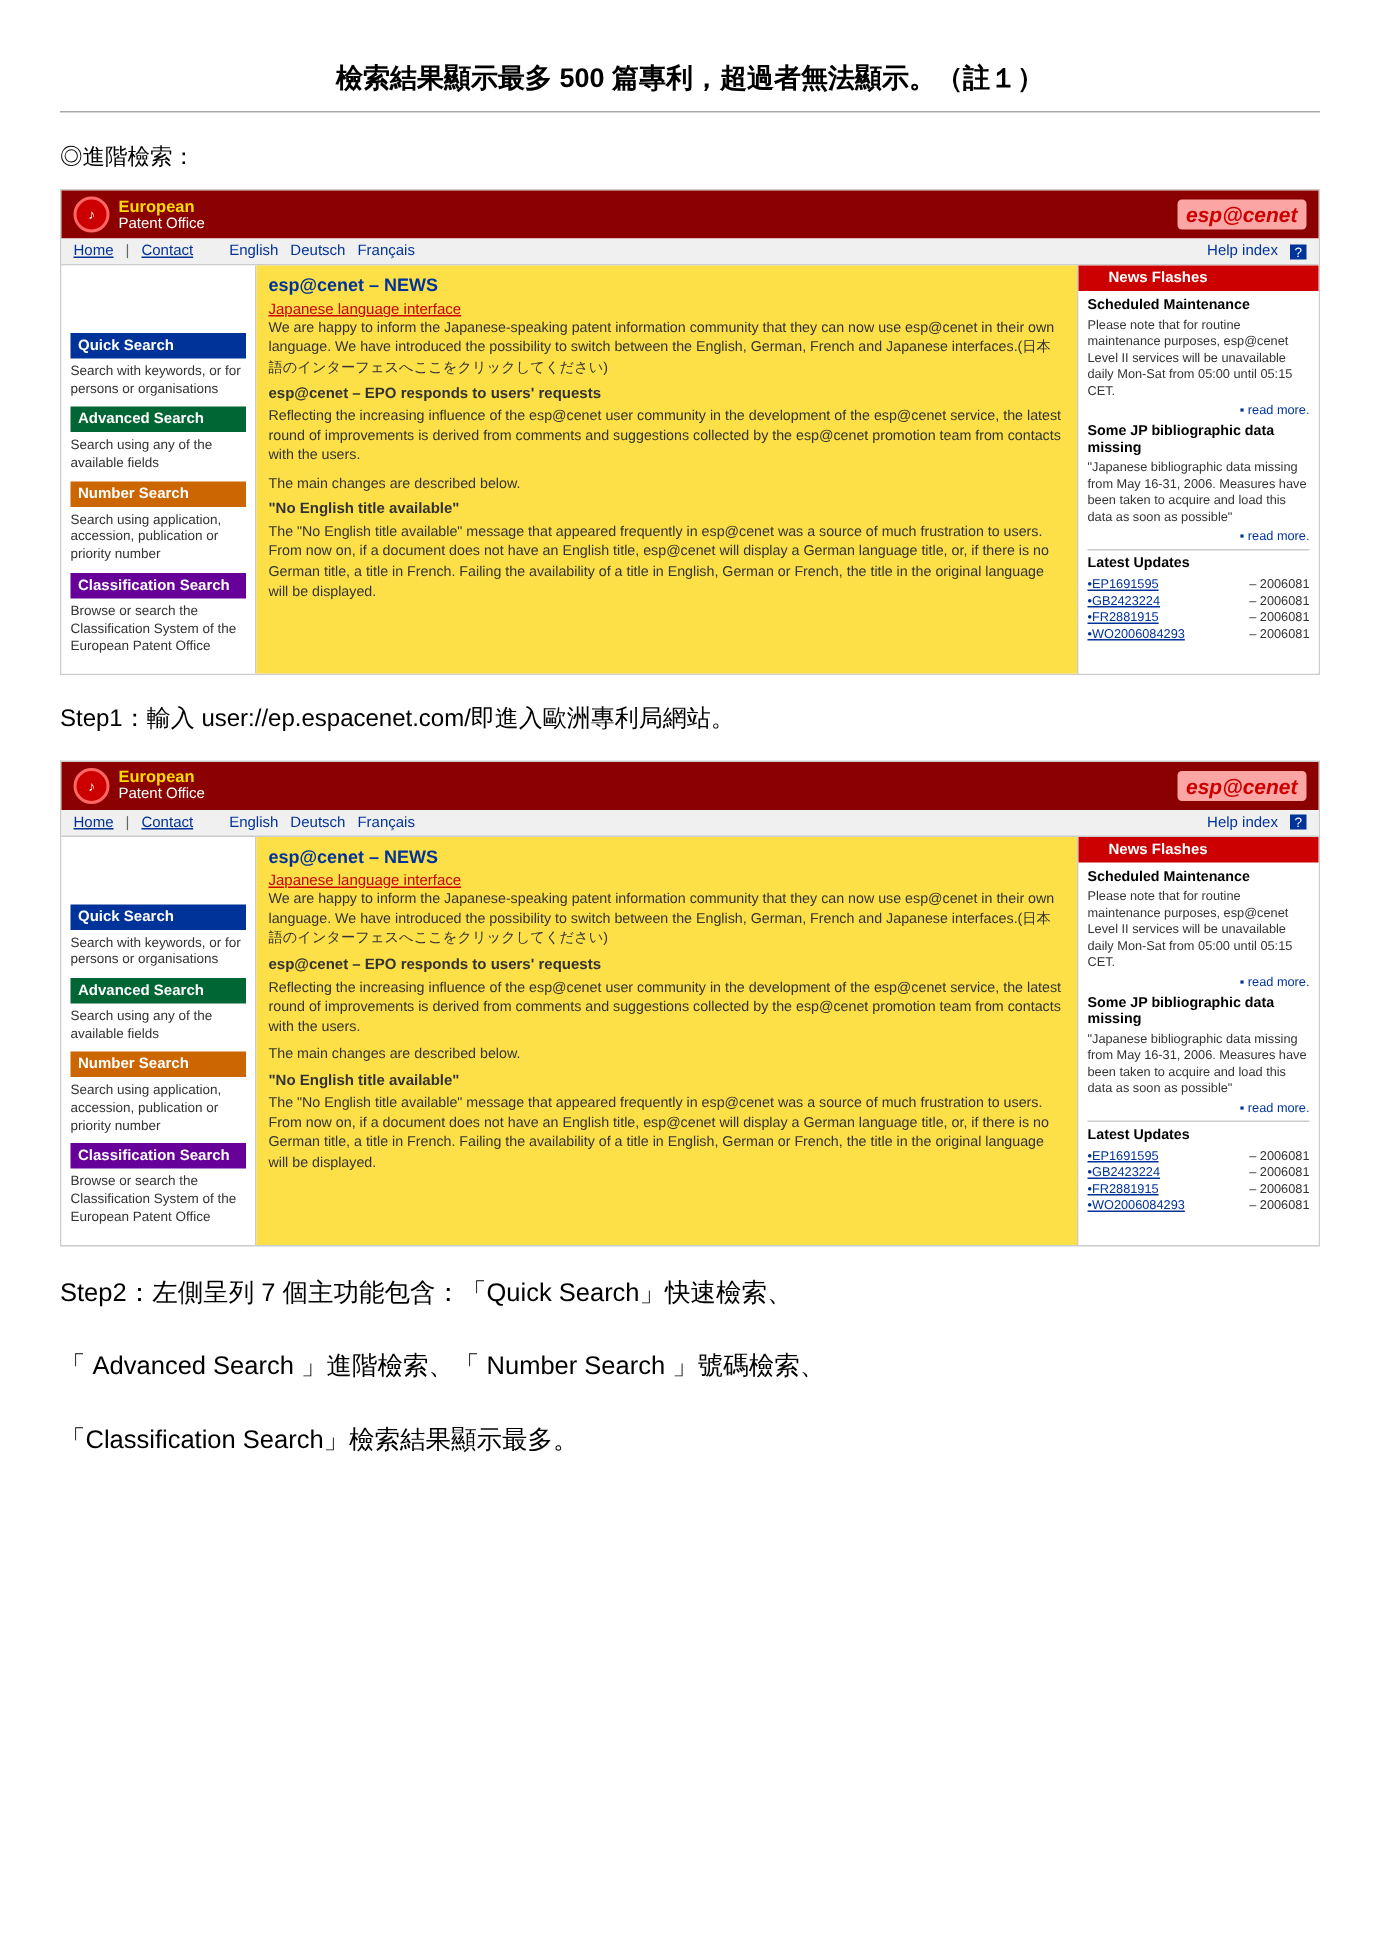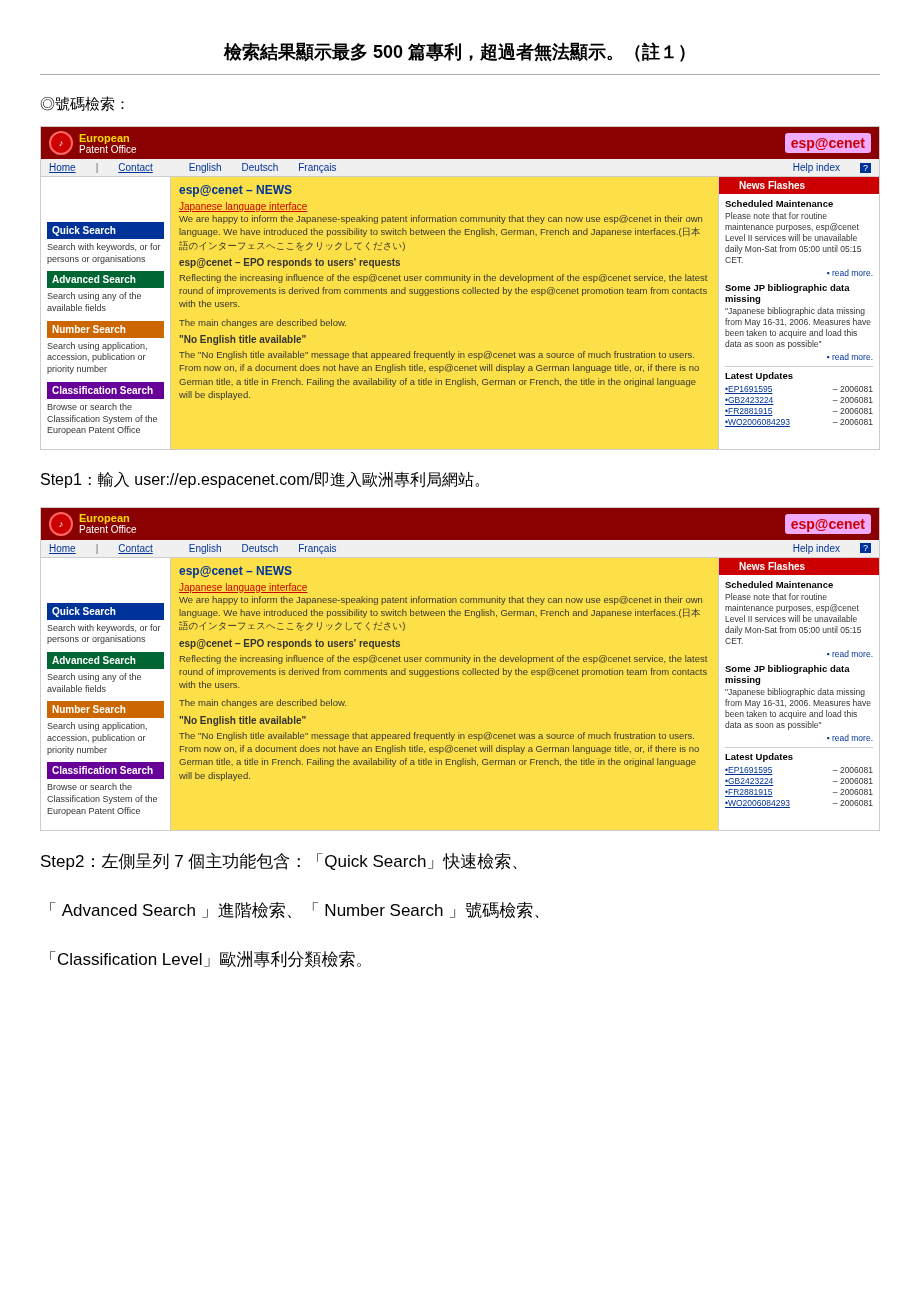--- a/index.html
+++ b/index.html
@@ -67,32 +67,33 @@
       font-size: 11px;
       color: #ffdd00;
     }
     .epo-title-block .line2 {
       font-size: 10px;
       color: #fff;
     }
     .espacenet-logo {
       color: #003399;
       font-size: 14px;
-      font-weight: bold;
-      background: #f0abfc;
+      font-style: italic;
+      font-weight: bold;
+      background: #fca5a5;
       padding: 2px 6px;
       border-radius: 3px;
     }
     .espacenet-logo span {
       color: #cc0000;
     }
     .epo-nav {
       background: #f0f0f0;
       display: flex;
-      gap: 20px;
+      gap: 8px;
       padding: 3px 8px;
       font-size: 10px;
       color: #003399;
       border-bottom: 1px solid #ccc;
       align-items: center;
     }
     .epo-nav .nav-link {
       color: #003399;
       text-decoration: underline;
     }
@@ -235,21 +236,21 @@
       color: #000;
       line-height: 2.2;
     }
   </style>
 </head>
 <body>
 
 <div class="page-title">檢索結果顯示最多 500 篇專利，超過者無法顯示。（註１）</div>
 <hr class="divider">
 
-<div class="section-label">◎號碼檢索：</div>
+<div class="section-label">◎進階檢索：</div>
 
 <div class="epo-widget">
 
   <div class="epo-header">
     <div class="epo-header-left">
       <div class="epo-logo-circle">♪</div>
       <div class="epo-title-block">
         <div class="line1">European</div>
         <div class="line2">Patent Office</div>
       </div>
@@ -403,13 +404,13 @@
           <span class="update-num">•WO2006084293</span>
           <span class="update-date">– 2006081</span>
         </div>
       </div>
     </div>
   </div>
 </div>
 
 <div class="step-text-large">Step2：左側呈列 7 個主功能包含：「Quick Search」快速檢索、</div>
 <div class="step-text-large">「 Advanced Search 」進階檢索、「 Number Search 」號碼檢索、</div>
-<div class="step-text-large">「Classification Level」歐洲專利分類檢索。</div>
+<div class="step-text-large">「Classification Search」檢索結果顯示最多。</div>
 
 </body></html>

